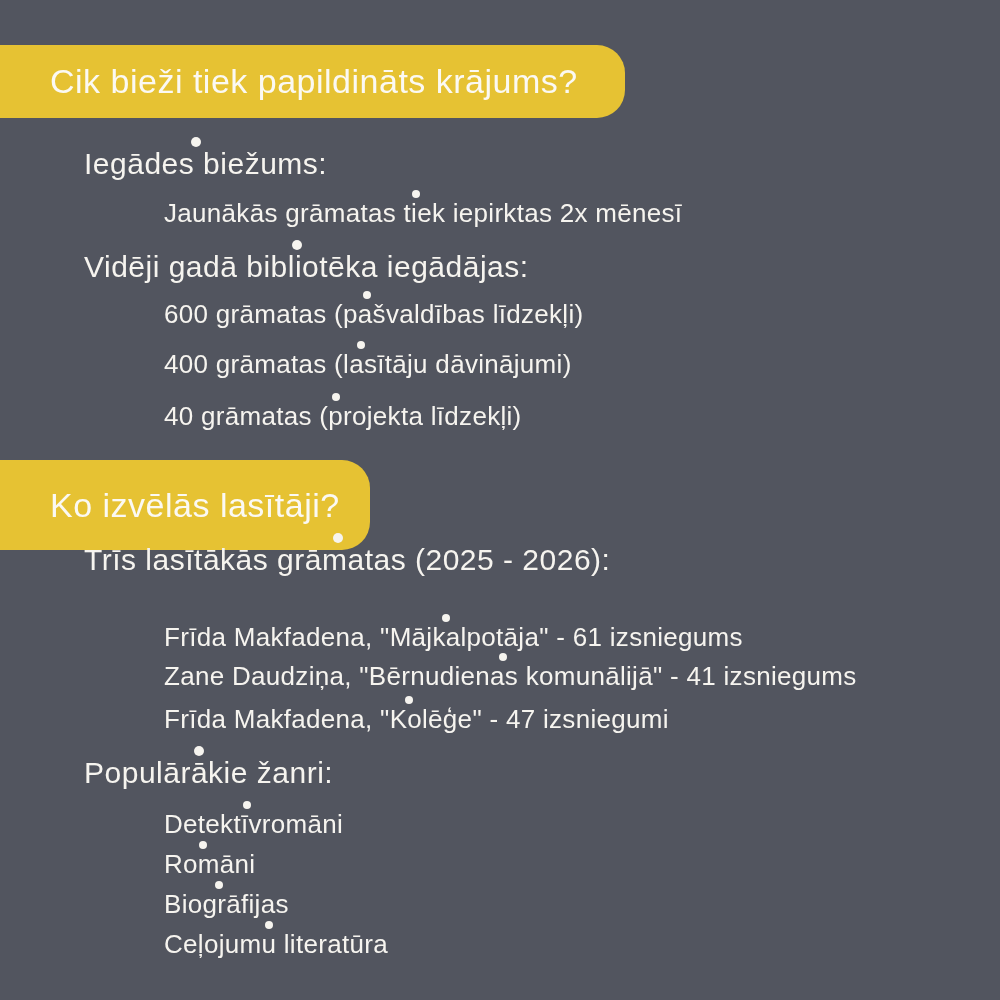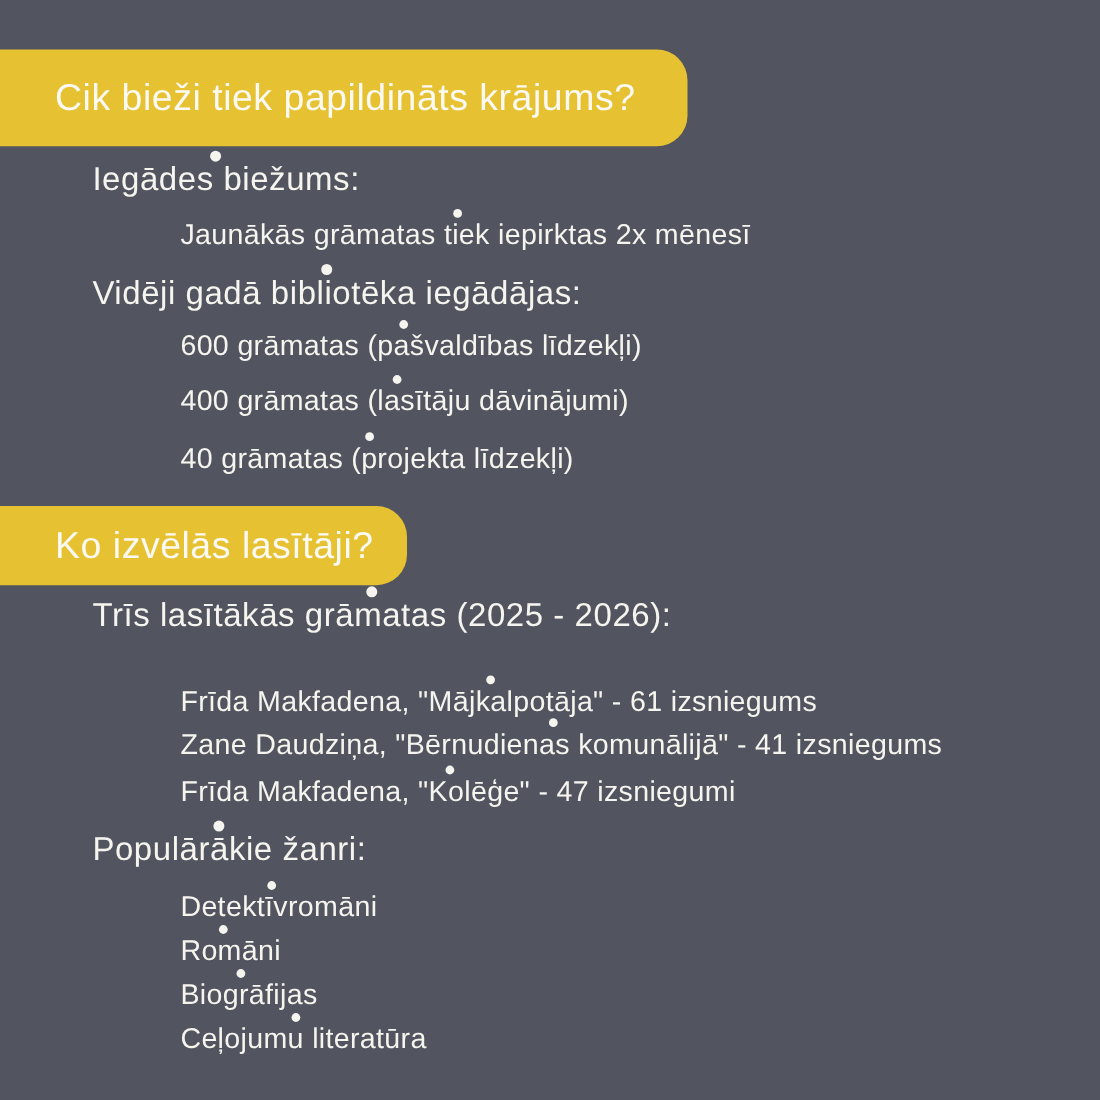--- a/index.html
+++ b/index.html
@@ -20,22 +20,22 @@
     background:var(--bg);
   }
   .band{
     position:absolute;
     left:0;
     background:var(--accent);
     border-radius:0 28px 28px 0;
     display:flex;
     align-items:center;
   }
-  .band-1{top:45px;width:625px;height:88px;}
-  .band-2{top:460px;width:370px;height:72px;}
+  .band-1{top:45px;width:625px;height:73px;}
+  .band-2{top:460px;width:370px;height:90px;}
   .band-text{
     padding-left:50px;
     font-size:34px;
     letter-spacing:0.5px;
     color:#fbf9f3;
     white-space:nowrap;
   }
   .row{
     position:absolute;
     display:flex;

